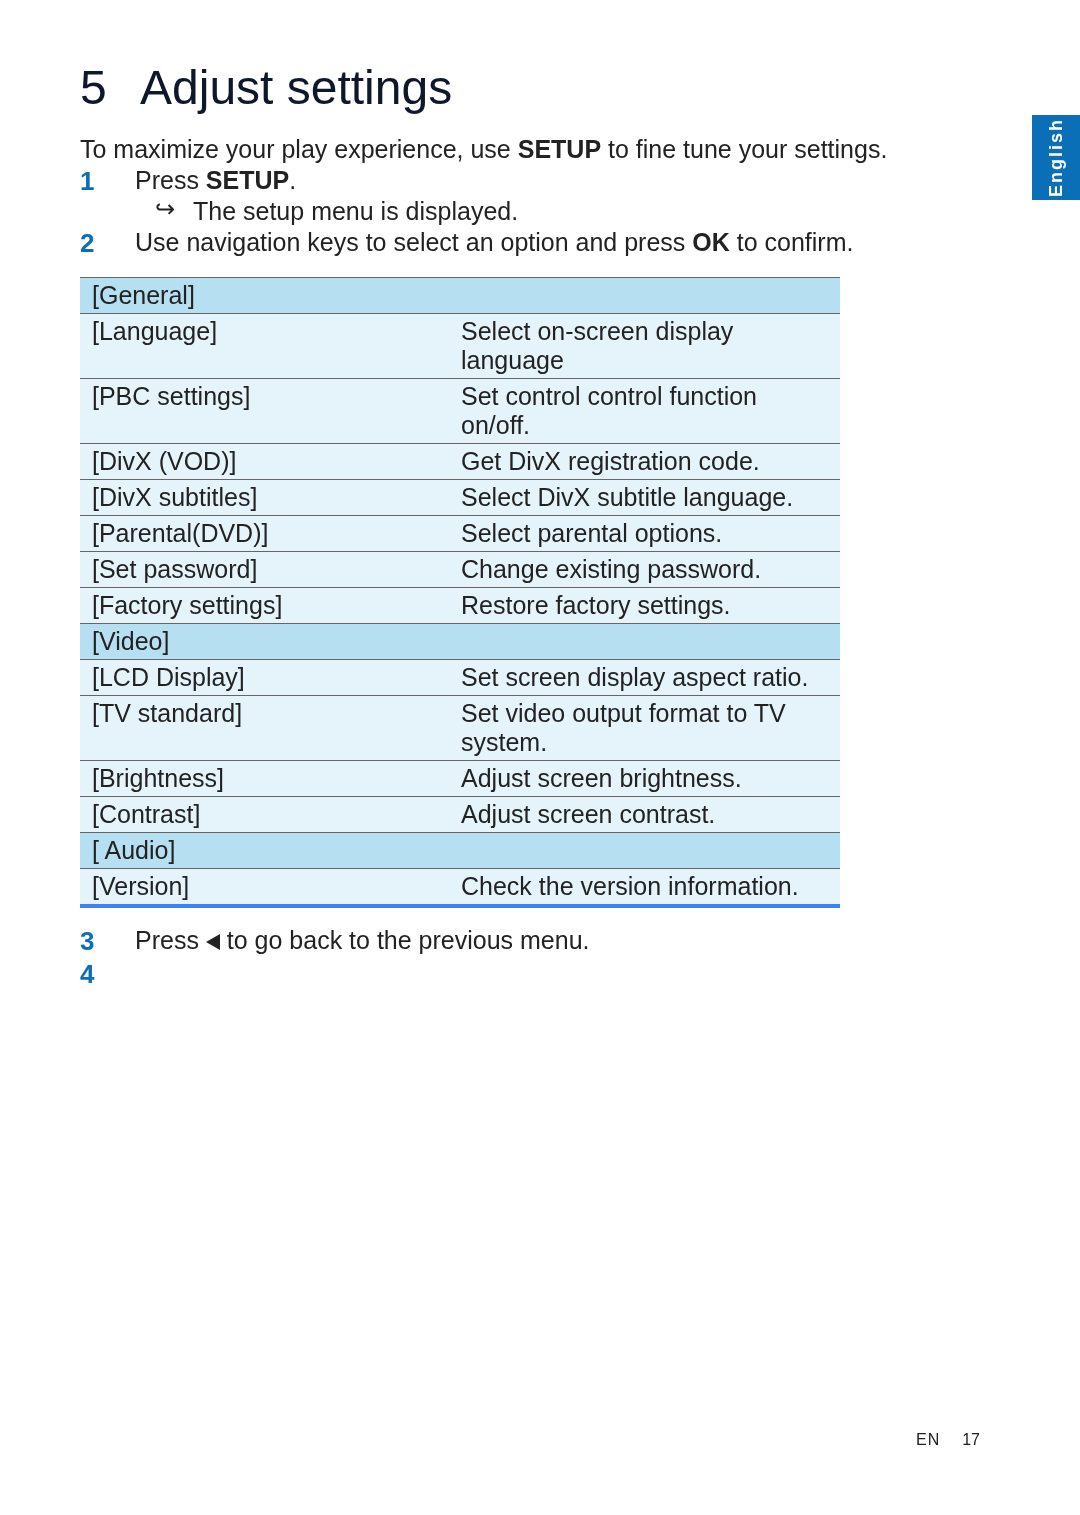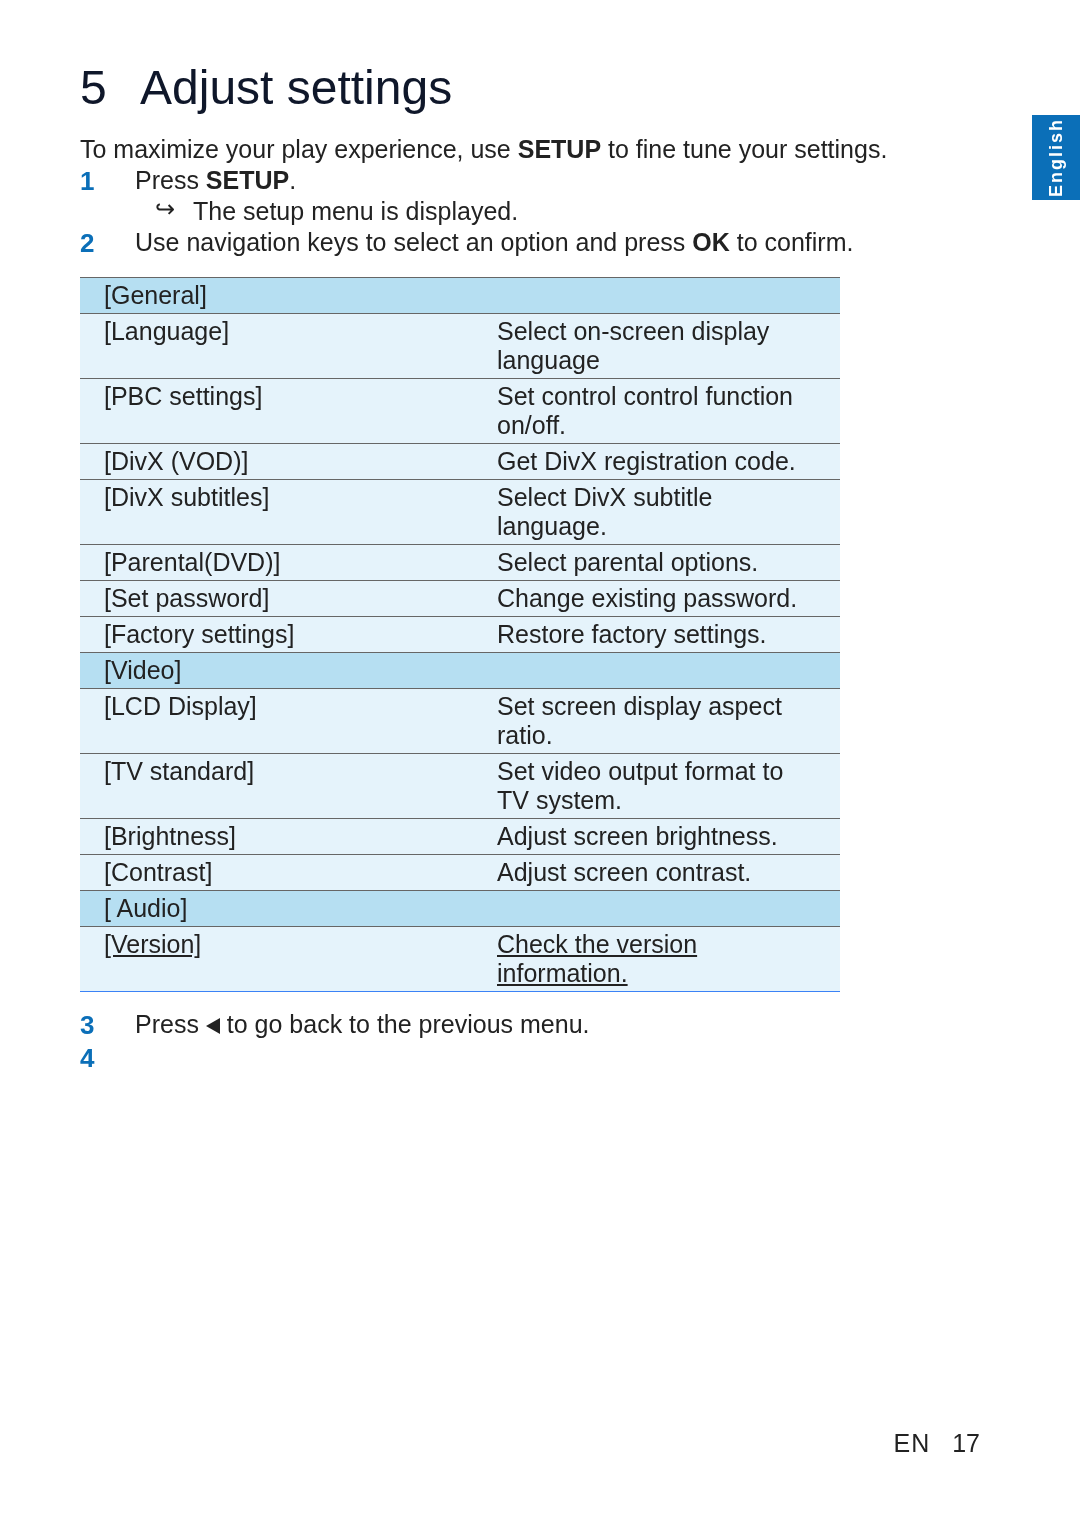--- a/index.html
+++ b/index.html
@@ -86,42 +86,41 @@
   table.settings {
     border-collapse: collapse;
     width: 760px;
     margin: 8px 0 18px 0;
     font-size: 25px;
   }
   table.settings tr {
     border-top: 1px solid #666;
   }
   table.settings tr:last-child {
-    border-bottom: 1px solid #3b82f6;
-    text-decoration: underline;
+    border-bottom: 4px solid #3b82f6;
   }
   table.settings td {
-    padding: 3px 24px;
+    padding: 3px 12px;
     vertical-align: top;
   }
   table.settings td:first-child {
     width: 345px;
   }
   tr.cat td { background: #b6dff2; }
   tr.item td { background: #e5f3fb; }
   tr.cat td span, tr.item td span.label { font-weight: 400; }
   tr.cat td span { }
   tr.item td span.label { }
   tr.cat td, tr.item td.col1 { }
 
   .footer {
     position: absolute;
-    bottom: 57px;
+    bottom: 66px;
     right: 100px;
-    font-size: 25px;
+    font-size: 16px;
   }
   .footer .lang-code { margin-right: 22px; letter-spacing: 1px; }
 
   .tri-left {
     display: inline-block;
     width: 0; height: 0;
     border-top: 8px solid transparent;
     border-bottom: 8px solid transparent;
     border-right: 14px solid #222;
     vertical-align: -1px;

